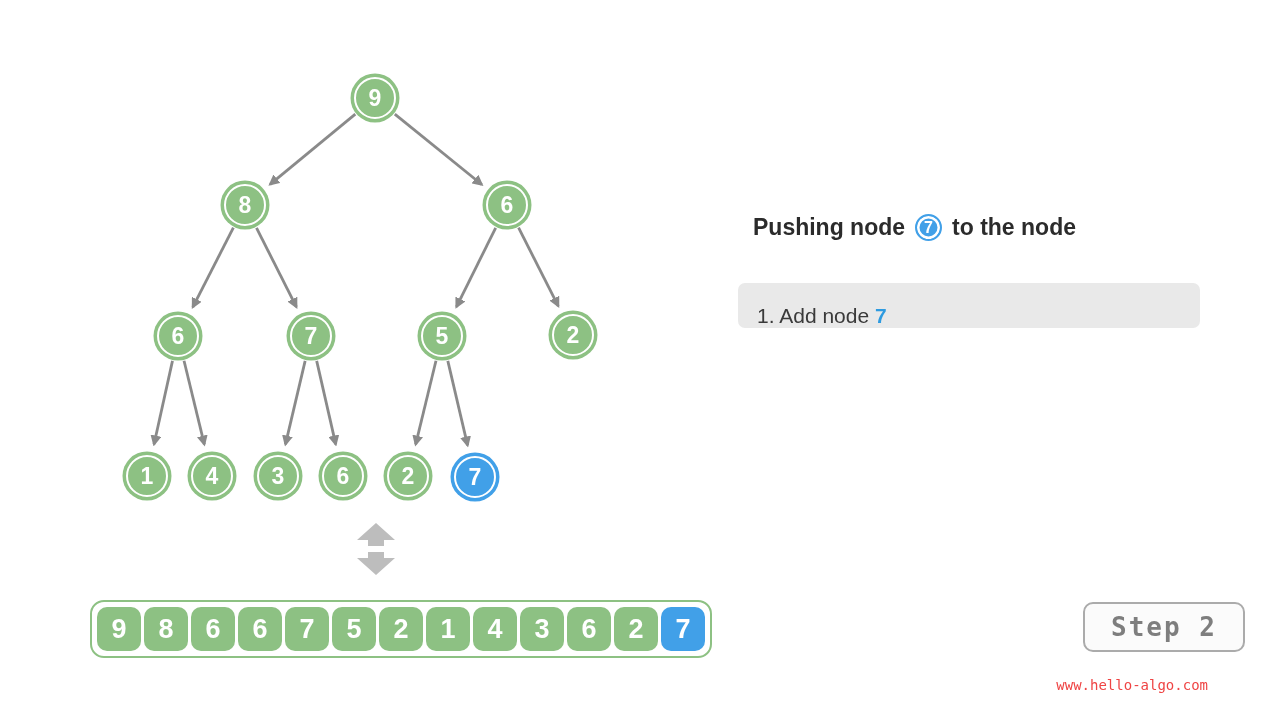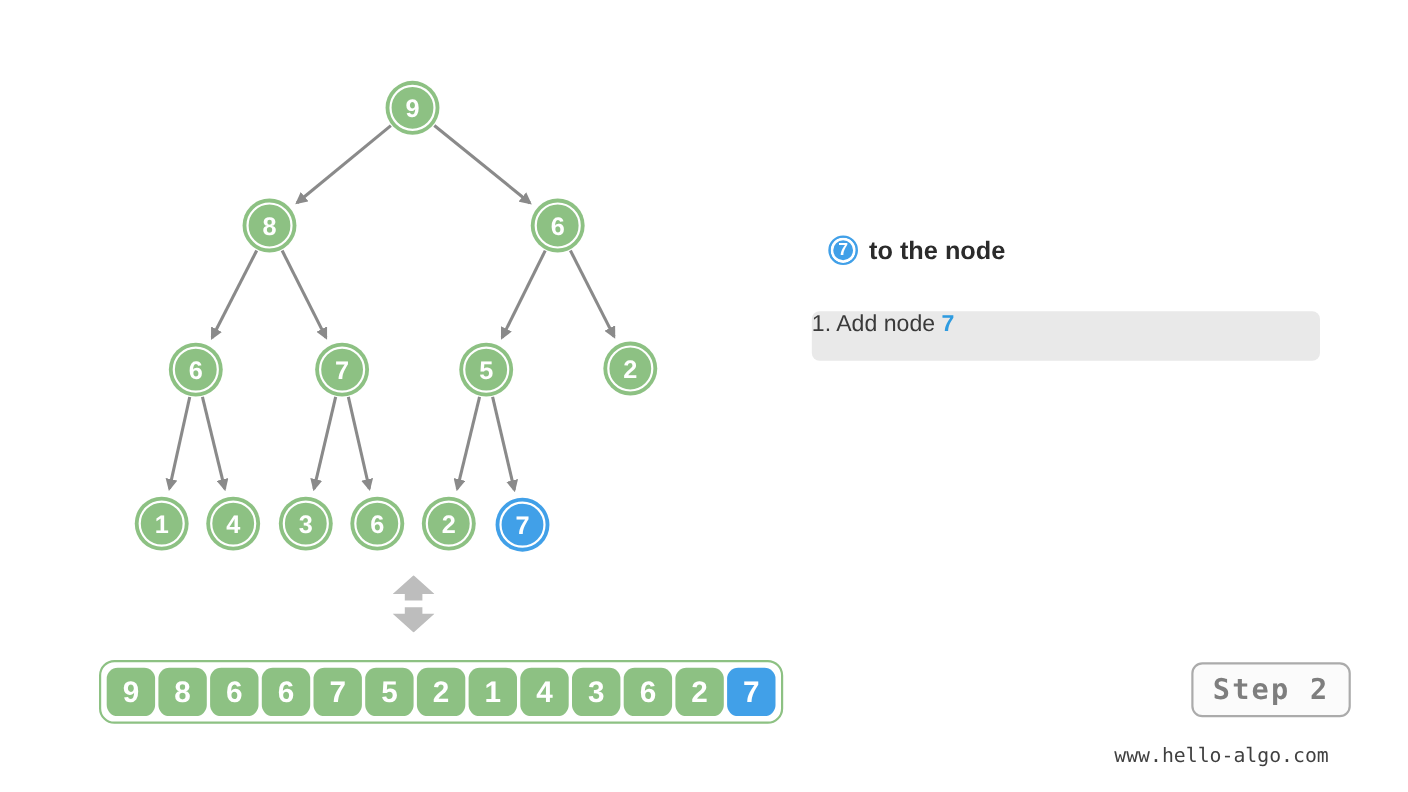--- a/index.html
+++ b/index.html
@@ -15,38 +15,38 @@
 
   .title{position:absolute;left:753px;top:214px;display:flex;align-items:center;
     gap:10px;font-weight:bold;font-size:23px;color:var(--dark);}
   .badge{width:27px;height:27px;border-radius:50%;background:var(--blue);
     border:2.5px solid var(--blue);box-shadow:inset 0 0 0 2.5px #ffffff;
     color:#ffffff;font-size:16px;font-weight:bold;display:flex;align-items:center;
     justify-content:center;flex:0 0 auto;}
 
   .instruction{position:absolute;left:738px;top:283px;width:462px;height:45px;
     background:var(--boxbg);border-radius:7px;font-size:21px;color:#3A3A3A;
-    display:flex;align-items:flex-start;padding-left:0;}
+    display:flex;align-items:flex-end;padding-left:19px;}
   .instruction span{white-space:pre;}
   .instruction .hl-num{color:var(--bluetext);font-weight:bold;}
 
   .array-box{position:absolute;left:90px;top:600px;border:2px solid var(--green);
     border-radius:14px;padding:5px;display:flex;gap:3px;background:#ffffff;}
   .cell{width:44px;height:44px;border-radius:10px;background:var(--green);
     color:#ffffff;font-weight:bold;font-size:27px;display:flex;align-items:center;
     justify-content:center;}
   .cell.hl{background:var(--blue);}
 
-  .step-button{position:absolute;left:1083px;top:602px;width:145px;height:50px;
+  .step-button{position:absolute;left:1083px;top:602px;width:162px;height:50px;
     border:2px solid #ABABAB;border-radius:10px;background:#FBFBFB;color:#7E7E7E;
     font-family:"DejaVu Sans Mono",monospace;font-weight:bold;font-size:26px;
     letter-spacing:2px;display:flex;align-items:center;justify-content:center;}
 
   .watermark{position:absolute;right:72px;top:677px;
-    font-family:"DejaVu Sans Mono",monospace;font-size:18px;color:#404040;}
+    font-family:"DejaVu Sans Mono",monospace;font-size:14px;color:#ef4444;}
 </style>
 </head>
 <body>
 
 <svg id="tree-svg" width="720" height="590">
   <defs>
     <marker id="arrowhead" viewBox="0 0 10 10" refX="8" refY="5" markerWidth="11" markerHeight="11" markerUnits="userSpaceOnUse" orient="auto">
       <path d="M0,0 L10,5 L0,10 Z" fill="#8A8A8A"></path>
     </marker>
   </defs>
@@ -132,20 +132,21 @@
       </g>
     </g>
 </svg>
 
 <svg id="swap-arrow" width="38" height="52">
   <polygon class="swap-shape" points="19,0 38,17 27,17 27,23 11,23 11,17 0,17" fill="#BDBDBD"></polygon>
   <polygon class="swap-shape" points="11,29 27,29 27,35 38,35 19,52 0,35 11,35" fill="#BDBDBD"></polygon>
 </svg>
 
 <div class="title">
+  <span>Pushing node</span>
   <span class="badge">7</span>
   <span>to the node</span>
 </div>
 
 <div class="instruction">
   <span>1. Add node </span>
   <span class="hl-num">7</span>
 </div>
 
 <div class="array-box" id="array-cells">

